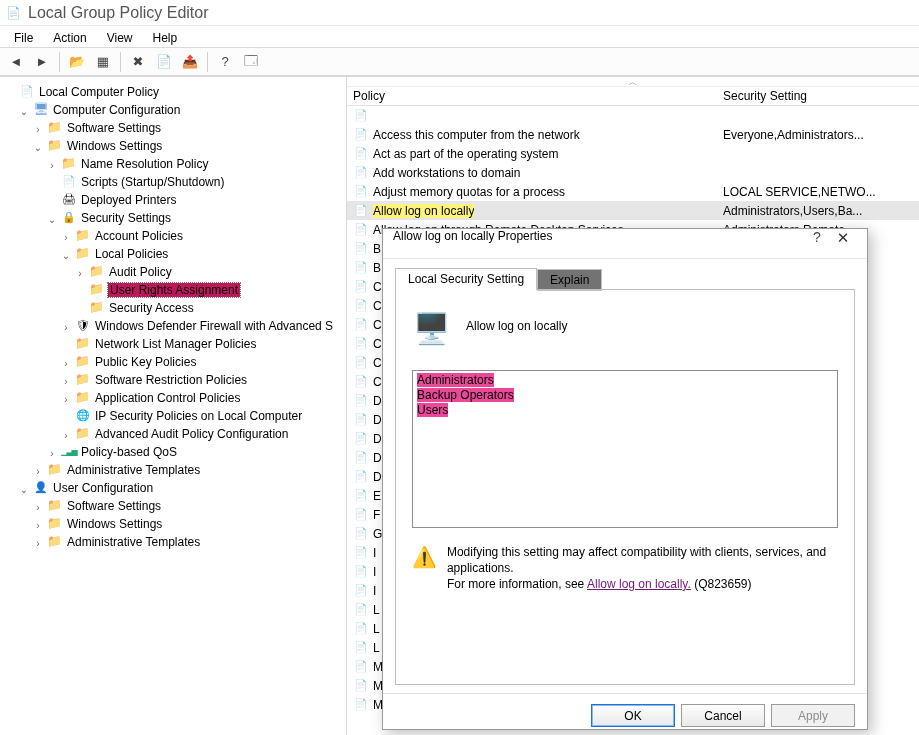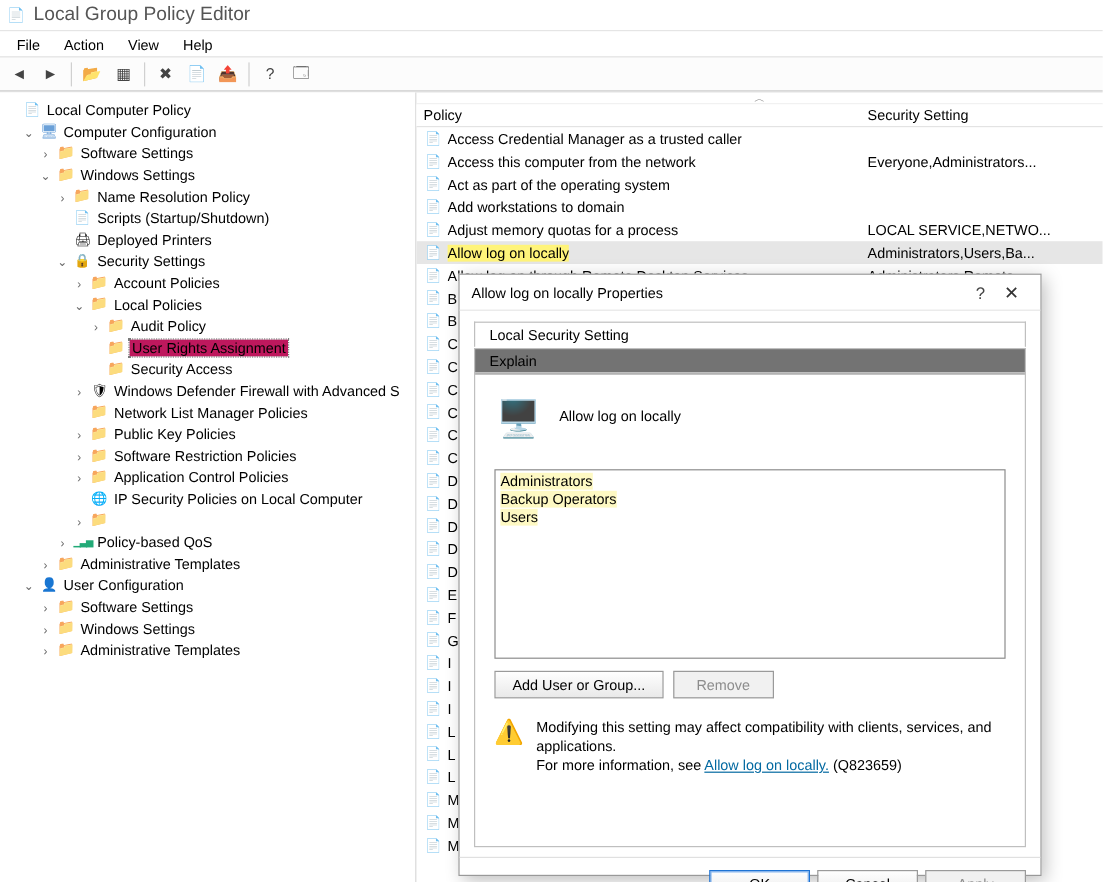--- a/index.html
+++ b/index.html
@@ -157,33 +157,32 @@
     left: 382px;
     top: 228px;
     width: 486px;
     height: 502px;
     background: #fff;
     border: 1px solid #999;
     box-shadow: 4px 4px 14px rgba(0,0,0,0.25);
     font-size: 12px;
   }
   .dlg-title {
-    height: 30px; display:flex; align-items:center; padding: 0 10px;
+    height: 30px; display:flex; align-items:flex-start; padding: 0 10px;
     border-bottom: 1px solid #e6e6e6;
   }
   .dlg-title .dtxt { flex:1; }
   .dlg-title .dhelp { width:24px; text-align:center; color:#444; font-size:14px; }
   .dlg-title .dclose { width:28px; text-align:center; font-size:15px; color:#333; }
   .dlg-body {
     padding: 8px 12px 8px 12px;
   }
   .tabs {
     display:flex;
     margin-bottom: 0;
-    flex-direction: column;
   }
   .tab {
     border: 1px solid #bfbfbf;
     border-bottom: none;
     background: #fff;
     padding: 3px 12px;
     font-size: 12px;
     position: relative;
     top: 1px;
     z-index: 2;
@@ -204,36 +203,36 @@
   }
   .listbox {
     border: 1px solid #8d8d8d;
     height: 158px;
     overflow: auto;
     font-size: 12px;
     padding: 2px 4px;
     background:#fff;
   }
   .listbox div { height:15px; }
-  .listbox .hly { background: #fef9c3; display:inline; }
+  .listbox .hly { background: #ec4899; display:inline; }
   .btn-row { margin-top: 10px; display:flex; gap:8px; }
   .btn, .dlg-btn {
     min-width: 84px; height: 23px;
     border: 1px solid #9a9a9a;
     background: linear-gradient(#fefefe,#e9e9e9);
     font-size: 12px;
     display:inline-flex; align-items:center; justify-content:center;
     padding: 0 14px;
   }
   .btn.disabled, .dlg-btn.disabled { color:#8d8d8d; background:#f1f1f1; }
   .warn {
     display:flex; gap:10px; margin-top:16px; font-size:12px; line-height:1.35;
   }
   .warn .wicon { font-size:20px; }
-  .link { color:#0369a1; text-decoration: underline; }
+  .link { color:#701a75; text-decoration: underline; }
   .dlg-footer {
     height: 44px;
     border-top: 1px solid #e0e0e0;
     display:flex; justify-content:flex-end; align-items:center;
     gap: 6px; padding: 0 12px;
   }
   .dlg-btn.primary { border: 1px solid #1e73d4; box-shadow: inset 0 0 0 1px #8ab8ef; }
 </style>
 </head>
 <body>
@@ -402,20 +401,21 @@
                             <div class="row">
                               <span class="exp none">·</span>
                               <span class="ticon ip"></span>
                               <span class="label">IP Security Policies on Local Computer</span>
                             </div>
                           </li>
                         <li>
                             <div class="row">
                               <span class="exp">›</span>
                               <span class="ticon folder"></span>
+                              <span class="label">Advanced Audit Policy Configuration</span>
                             </div>
                           </li>
                       </ul>
                     </li>
                     <li>
                         <div class="row">
                           <span class="exp">›</span>
                           <span class="ticon bars"></span>
                           <span class="label">Policy-based QoS</span>
                         </div>
@@ -470,21 +470,20 @@
   <div class="right-pane">
     <div class="collapse-grip">︿</div>
     <div class="list-header">
       <div class="col-policy">Policy</div>
       <div class="col-setting">Security Setting</div>
     </div>
     <div class="list-area" id="list-area">
         <div class="list-row">
           <div class="col-policy">
             <span class="picon"></span>
-            <span class="pt">Access Credential Manager as a trusted caller</span>
           </div>
           <div class="col-setting"></div>
         </div>
         <div class="list-row">
           <div class="col-policy">
             <span class="picon"></span>
             <span class="pt">Access this computer from the network</span>
           </div>
           <div class="col-setting">Everyone,Administrators...</div>
         </div>
@@ -716,24 +715,20 @@
     <div class="tab-panel">
       <div class="policy-hdr">
         <div class="phicon">🖥️</div>
         <div>Allow log on locally</div>
       </div>
       <div class="listbox" id="members">
           <div><span class="hly">Administrators</span></div>
           <div><span class="hly">Backup Operators</span></div>
           <div><span class="hly">Users</span></div>
         </div>
-      <div class="btn-row">
-        <div class="btn">Add User or Group...</div>
-        <div class="btn disabled">Remove</div>
-      </div>
       <div class="warn">
         <div class="wicon">⚠️</div>
         <div>
           <span>Modifying this setting may affect compatibility with clients, services, and applications.</span><br>
           <span>For more information, see </span><span class="link">Allow log on locally.</span><span> (Q823659)</span>
         </div>
       </div>
     </div>
   </div>
   <div class="dlg-footer">

